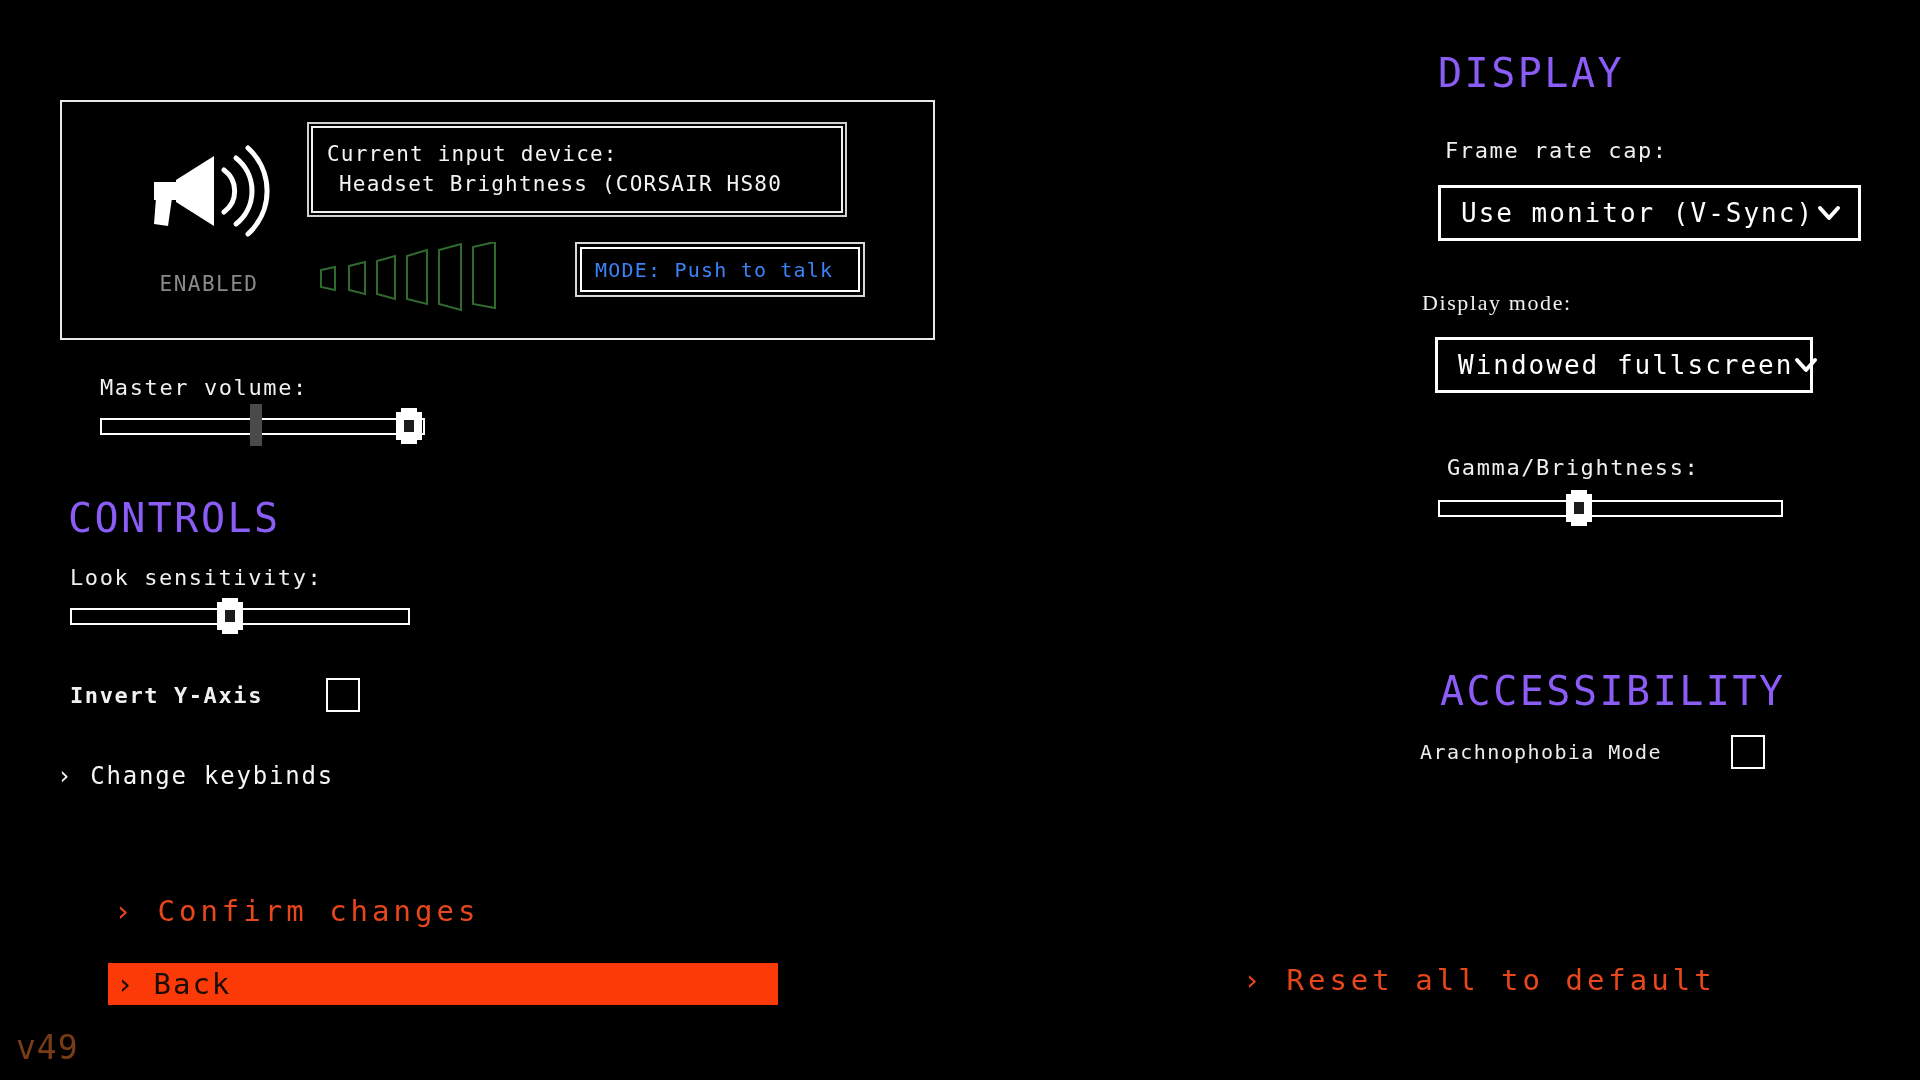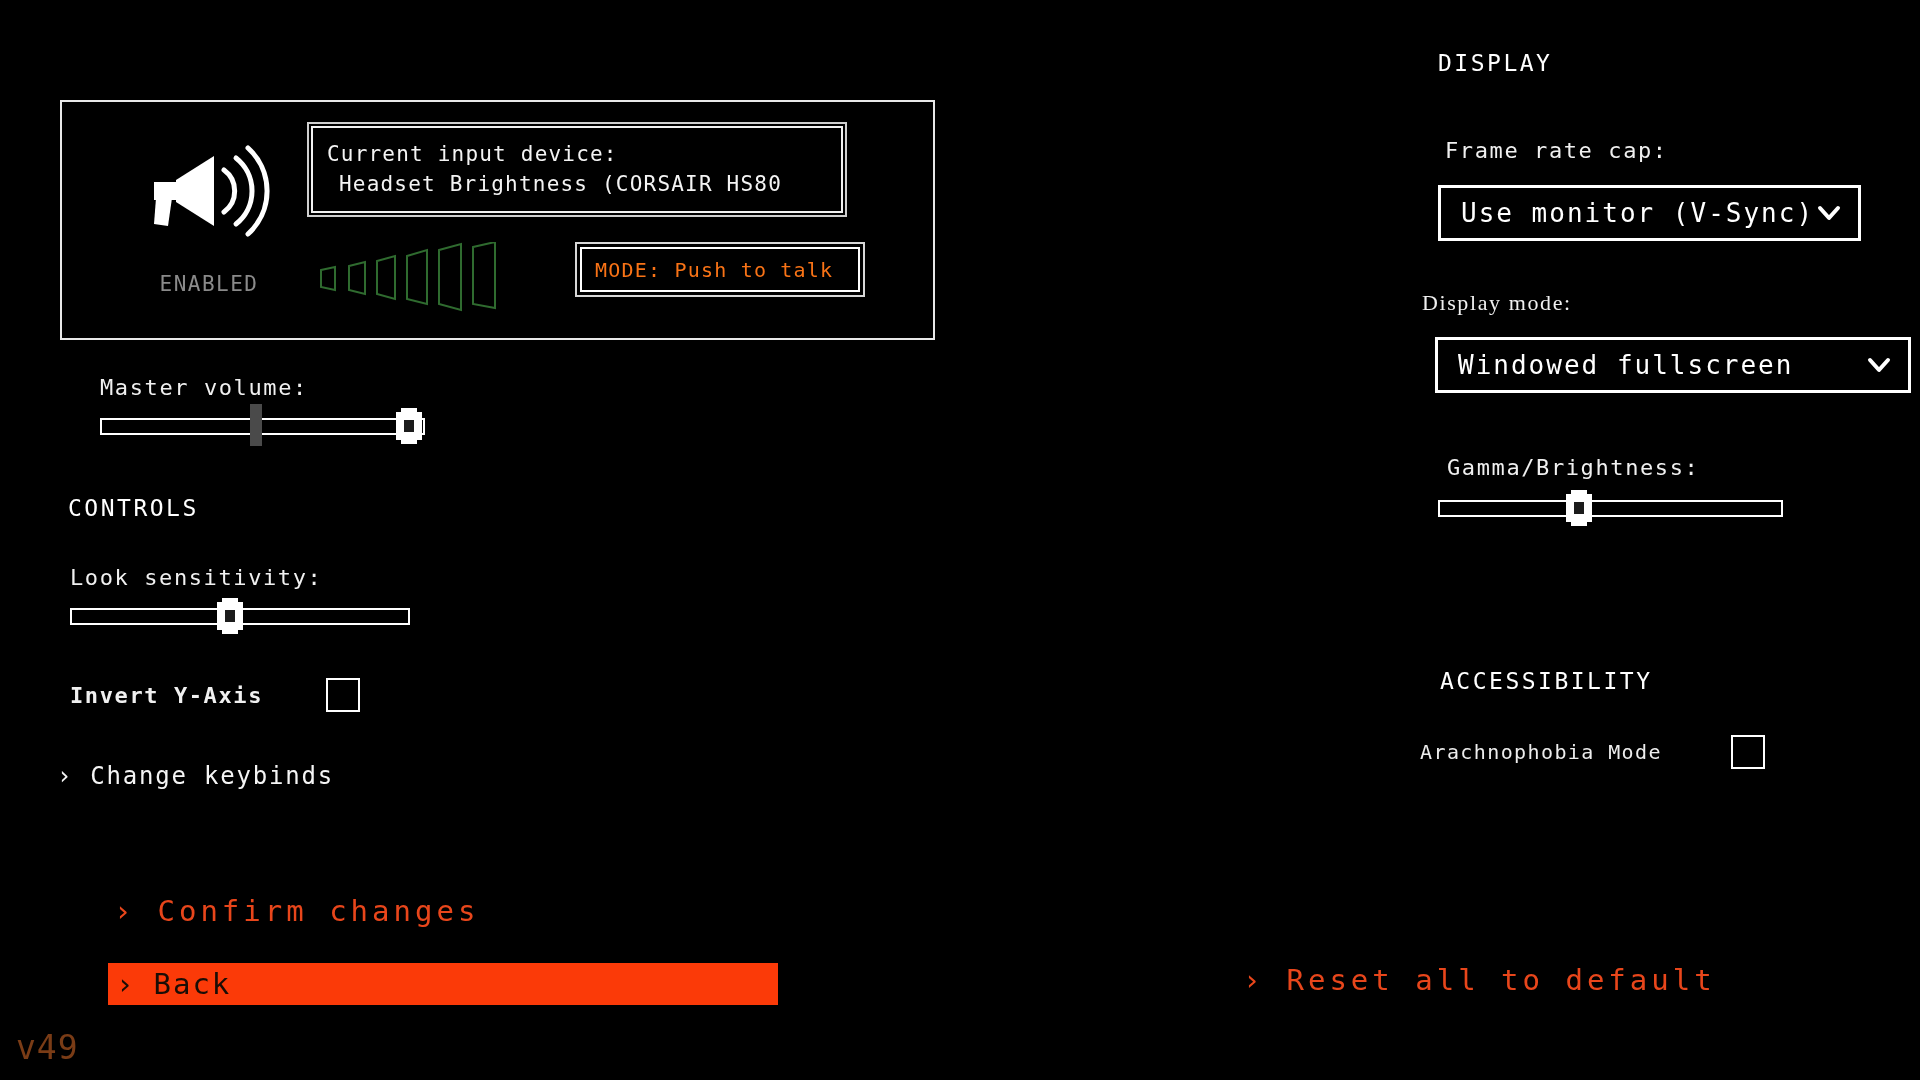--- a/index.html
+++ b/index.html
@@ -110,35 +110,35 @@
     border: 2px solid #ffffff;
     display: flex;
     align-items: center;
     padding-left: 13px;
     overflow: hidden;
     white-space: nowrap;
   }
   .mode-text {
     font-size: 20px;
     letter-spacing: 1.2px;
-    color: #f97316;
+    color: #3b82f6;
     white-space: nowrap;
   }
 
   
   .field-label {
     font-size: 22px;
     letter-spacing: 1.6px;
     color: #f0f0f0;
   }
 
   .section-heading {
-    font-size: 23px;
+    font-size: 40px;
     letter-spacing: 2.5px;
-    color: #ffffff;
+    color: #8b5cf6;
     font-weight: normal;
   }
 
   
   .slider {
     position: relative;
     height: 30px;
   }
   .slider-track {
     position: absolute;
@@ -315,21 +315,21 @@
 
   .frame-rate-dropdown {
     left: 478px;
     top: 185px;
     width: 423px;
     height: 56px;
   }
   .display-mode-dropdown {
     left: 475px;
     top: 337px;
-    width: 476px;
+    width: 378px;
     height: 56px;
   }
 
   .gamma-label { position: absolute; left: 487px; top: 455px; }
   .gamma-slider {
     position: absolute;
     left: 478px;
     top: 492px;
     width: 345px;
   }

